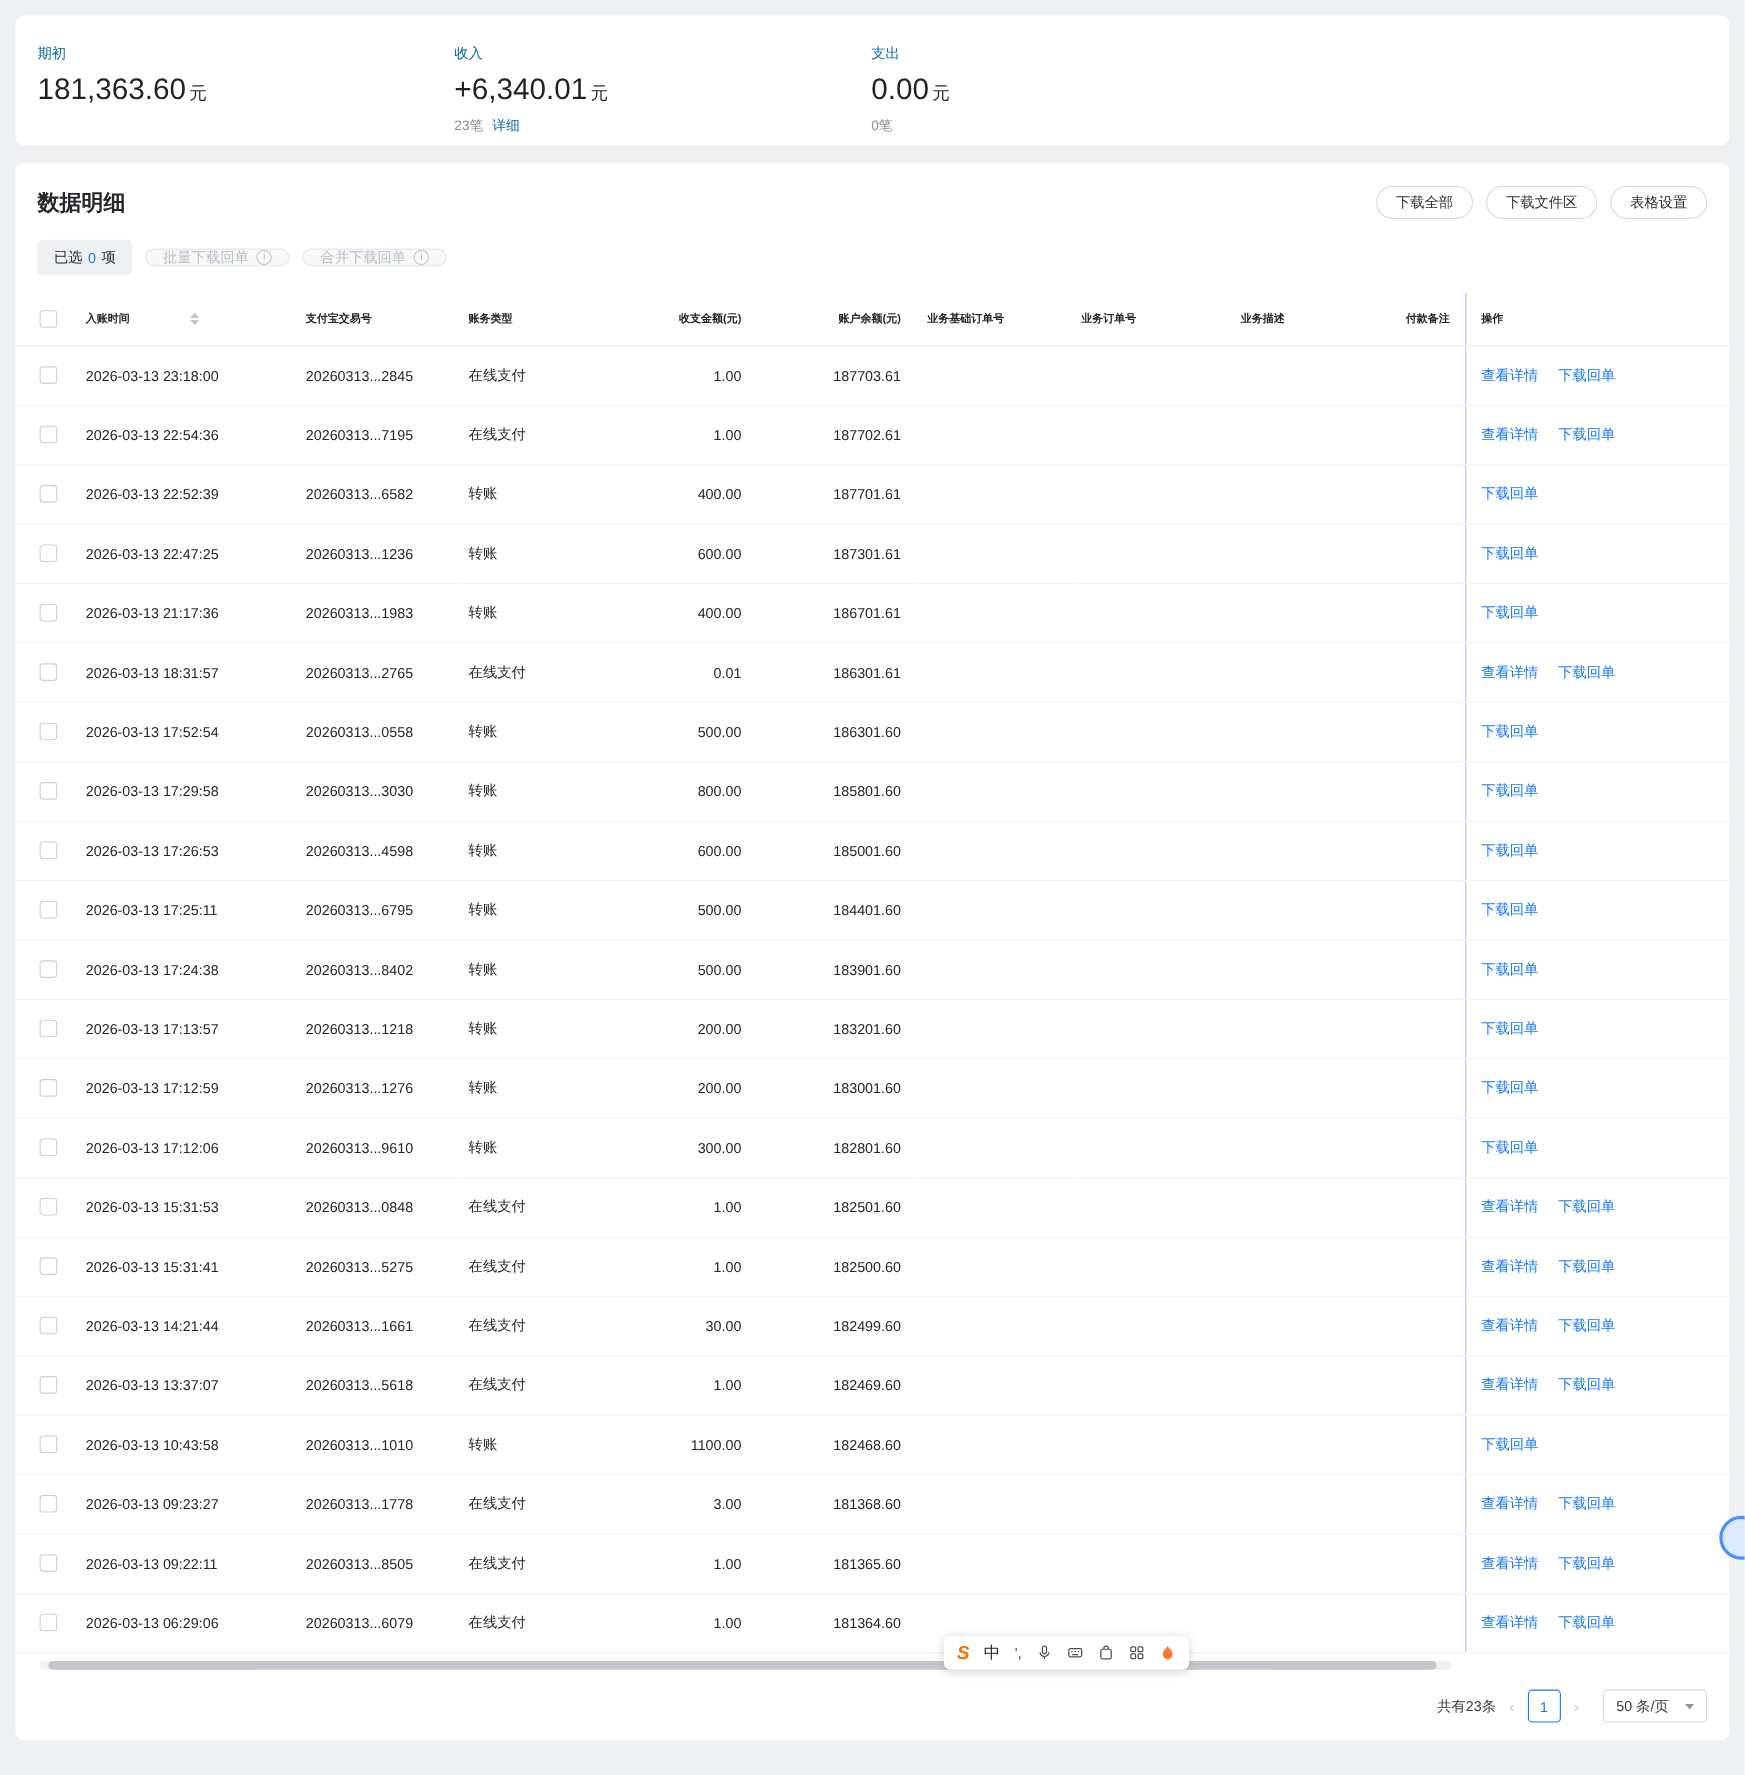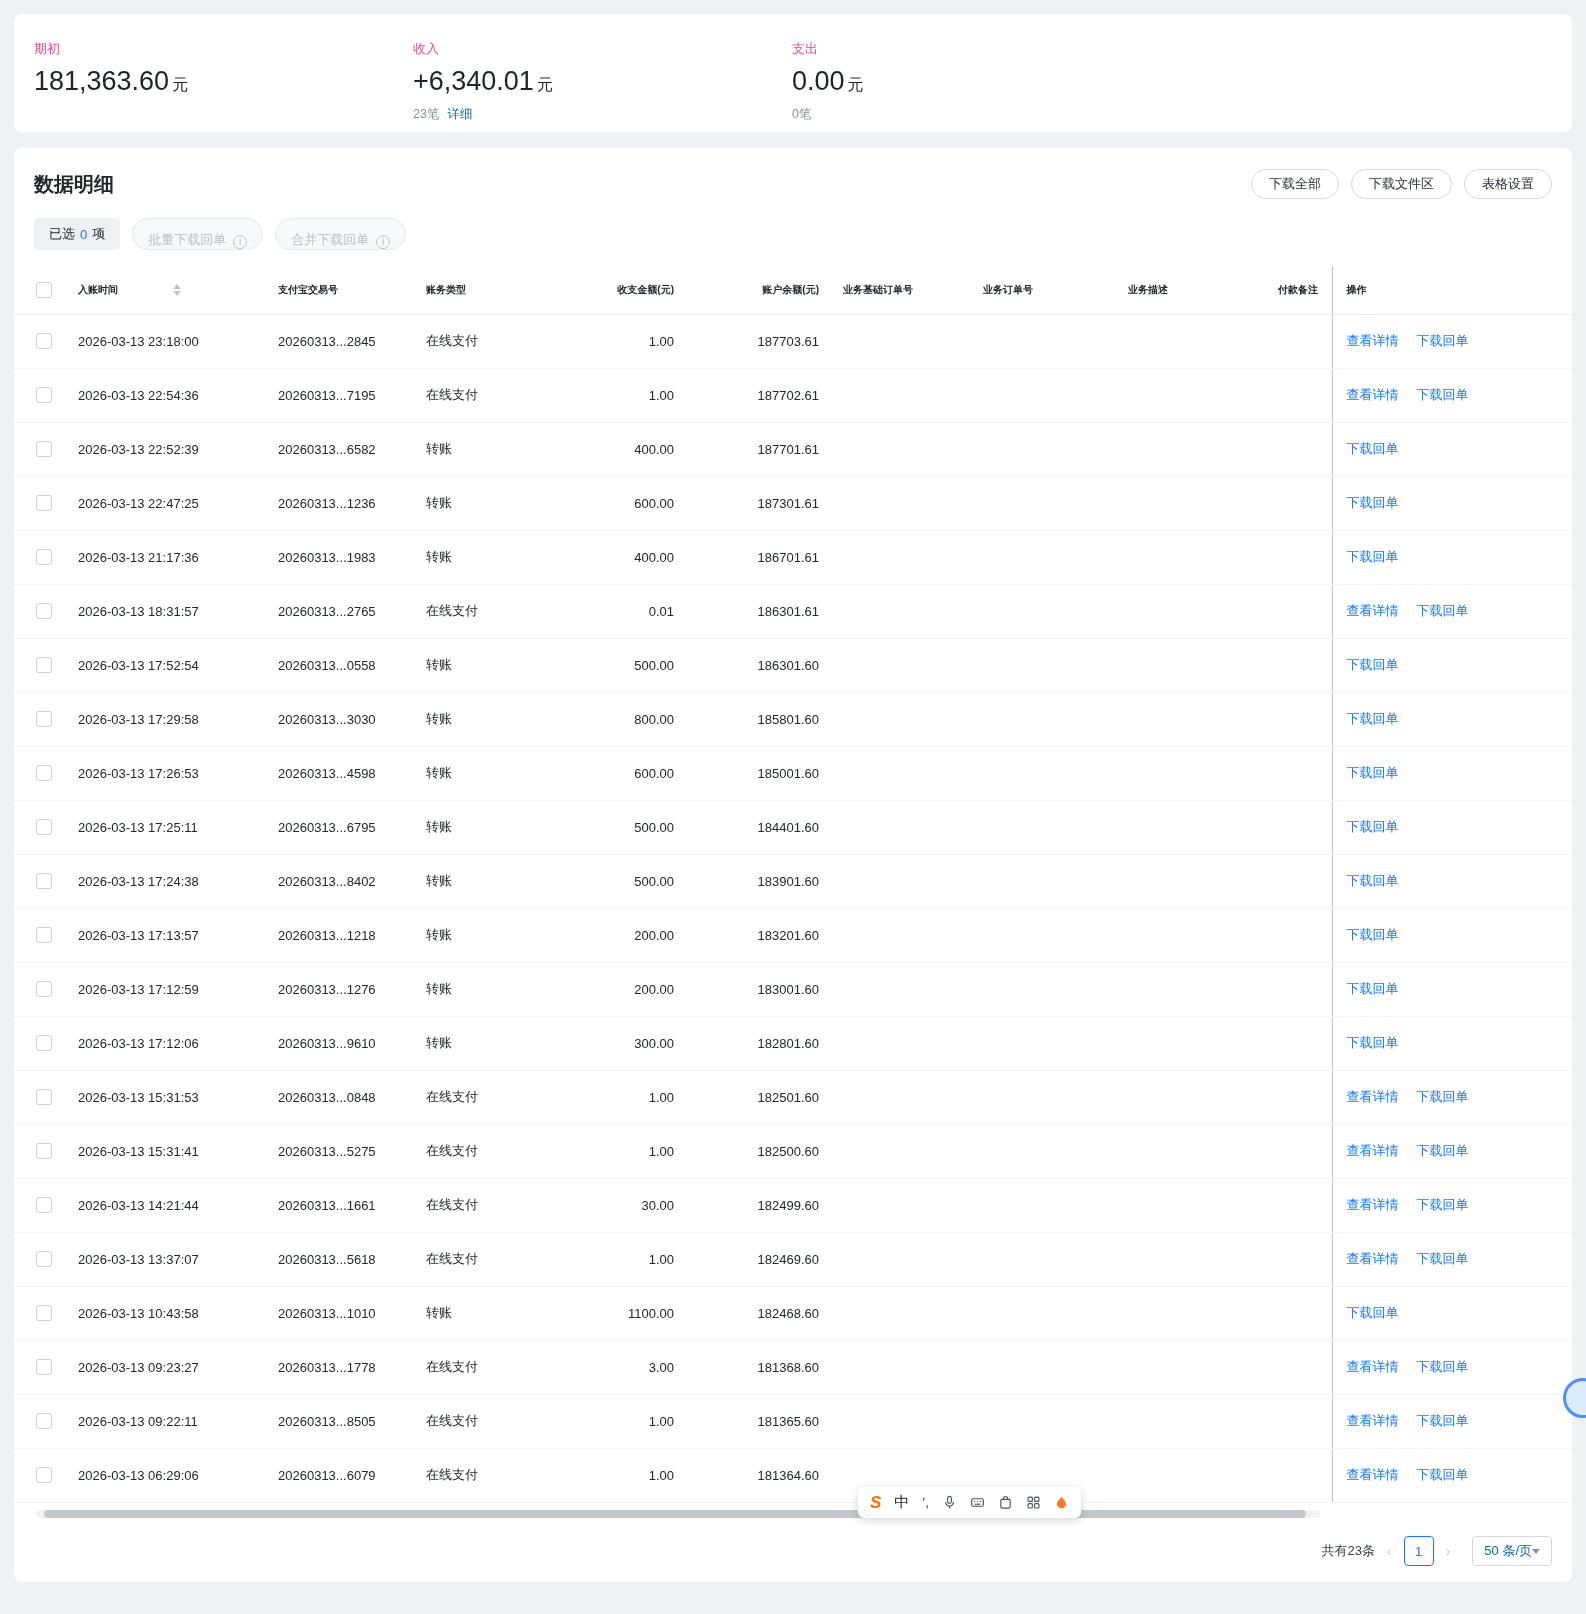--- a/index.html
+++ b/index.html
@@ -3,38 +3,38 @@
 <meta charset="utf-8">
 <style>
   * { margin:0; padding:0; box-sizing:border-box; }
   html,body { width:1586px; height:1614px; }
   body { background:#eef0f3; font-family:"Liberation Sans","DejaVu Sans",sans-serif; color:#1f2329; position:relative; overflow:hidden; }
   .card { position:absolute; background:#fff; border-radius:8px; }
 
   
   .summary-card { left:14px; top:14px; width:1558px; height:118px; display:flex; padding:26px 20px 0; }
   .stat { width:379px; }
-  .stat-label { font-size:13px; color:#ec4899; }
+  .stat-label { font-size:13px; color:#0369a1; }
   .stat-value { font-size:27px; margin-top:8px; }
   .stat-unit { font-size:16px; margin-left:3px; }
   .stat-sub { font-size:12.5px; color:#8a8f98; margin-top:9px; display:flex; gap:8px; align-items:center; }
   .stat-sub span:empty, .stat-sub a:empty { display:none; }
   .link { color:#0369a1; cursor:pointer; text-decoration:none; }
 
   
   .main-card { left:14px; top:148px; width:1558px; height:1434px; padding-top:20px; }
   .panel-header { display:flex; justify-content:space-between; align-items:center; padding:0 20px; height:32px; }
   .panel-title { font-size:20px; font-weight:bold; color:#23262b; }
   .header-buttons { display:flex; gap:12px; }
   .pill-btn { height:30px; padding:0 17px; border:1px solid #d5d9df; border-radius:15px; background:#fff; font-size:13px; color:#2a2e35; display:inline-flex; align-items:center; cursor:pointer; font-family:inherit; }
 
   .selection-bar { margin:18px 20px 0; display:flex; gap:12px; align-items:center; }
   .selected-chip { background:#eef0f3; border-radius:4px; height:32px; display:inline-flex; align-items:center; padding:0 15px; font-size:13px; gap:5px; color:#23262b; }
   .selected-count { color:#1677ff; }
-  .disabled-btn { height:32px; padding:0 15px; border:1px solid #e4e7eb; border-radius:16px; background:#f7f8fa; color:#b9bec7; font-size:13px; display:inline-flex; align-items:flex-end; gap:7px; cursor:not-allowed; font-family:inherit; }
+  .disabled-btn { height:16px; padding:0 15px; border:1px solid #e4e7eb; border-radius:16px; background:#f7f8fa; color:#b9bec7; font-size:13px; display:inline-flex; align-items:center; gap:7px; cursor:not-allowed; font-family:inherit; }
   .info-icon { width:14px; height:14px; border:1px solid #c0c5cd; border-radius:50%; font-size:10px; line-height:12px; text-align:center; color:#b9bec7; font-style:normal; display:inline-block; }
 
   
   .table-wrap { margin-top:16px; }
   table { width:1558px; table-layout:fixed; border-collapse:collapse; }
   thead th { height:48px; font-size:10px; font-weight:bold; text-align:left; padding:0 8px; border-bottom:1px solid #e9ebee; color:#23262b; white-space:nowrap; overflow:hidden; }
   tbody td { height:54px; font-size:13px; padding:0 8px; border-bottom:1px solid #f1f2f4; color:#23262b; white-space:nowrap; overflow:hidden; }
   th.num, td.num { text-align:right; padding-right:16px; }
   .col-check { padding-left:22px !important; }
   .checkbox { display:inline-block; width:16px; height:16px; border:1px solid #ccd0d7; border-radius:3px; background:#fff; vertical-align:middle; cursor:pointer; }
@@ -45,21 +45,21 @@
   .caret-down { width:0; height:0; border-left:4px solid transparent; border-right:4px solid transparent; border-top:5px solid #c2c6cc; }
 
   
   .hscrollbar { position:absolute; left:22px; top:1362px; width:1284px; height:8px; background:#f0f1f3; border-radius:4px; }
   .hscrollbar-thumb { position:absolute; left:8px; top:0; width:1262px; height:8px; background:#c4c8cd; border-radius:4px; cursor:pointer; }
 
   
   .table-footer { position:absolute; right:20px; top:1388px; height:30px; display:flex; align-items:center; gap:9px; font-size:13px; color:#3c4046; }
   .pg-chevron { color:#c6cad0; font-size:14px; padding:0 3px; cursor:pointer; user-select:none; }
   .pg-current { min-width:30px; height:30px; border:1px solid #1677ff; border-radius:4px; color:#1677ff; display:flex; align-items:center; justify-content:center; background:#fff; cursor:pointer; }
-  .page-size-select { height:30px; border:1px solid #d5d9df; border-radius:4px; background:#fff; display:flex; align-items:center; gap:0; padding:0 11px; margin-left:10px; cursor:pointer; color:#0369a1; }
+  .page-size-select { height:30px; border:1px solid #d5d9df; border-radius:4px; background:#fff; display:flex; align-items:center; gap:15px; padding:0 11px; margin-left:10px; cursor:pointer; color:#404040; }
   .select-caret { width:0; height:0; border-left:4px solid transparent; border-right:4px solid transparent; border-top:5px solid #8f959e; }
 
   
   .ime-bar { position:absolute; left:858px; top:1487px; height:31px; background:#fff; border-radius:6px; box-shadow:0 2px 10px rgba(0,0,0,.18); display:flex; align-items:center; gap:13px; padding:0 12px; z-index:5; }
   .sogou-s { color:#ff6a00; font-weight:bold; font-size:17px; font-style:italic; cursor:pointer; }
   .ime-zh { font-size:15px; color:#24262b; cursor:pointer; }
   .ime-tone { font-size:13px; color:#24262b; cursor:pointer; }
   .ime-ic { display:inline-flex; cursor:pointer; }
 
   

